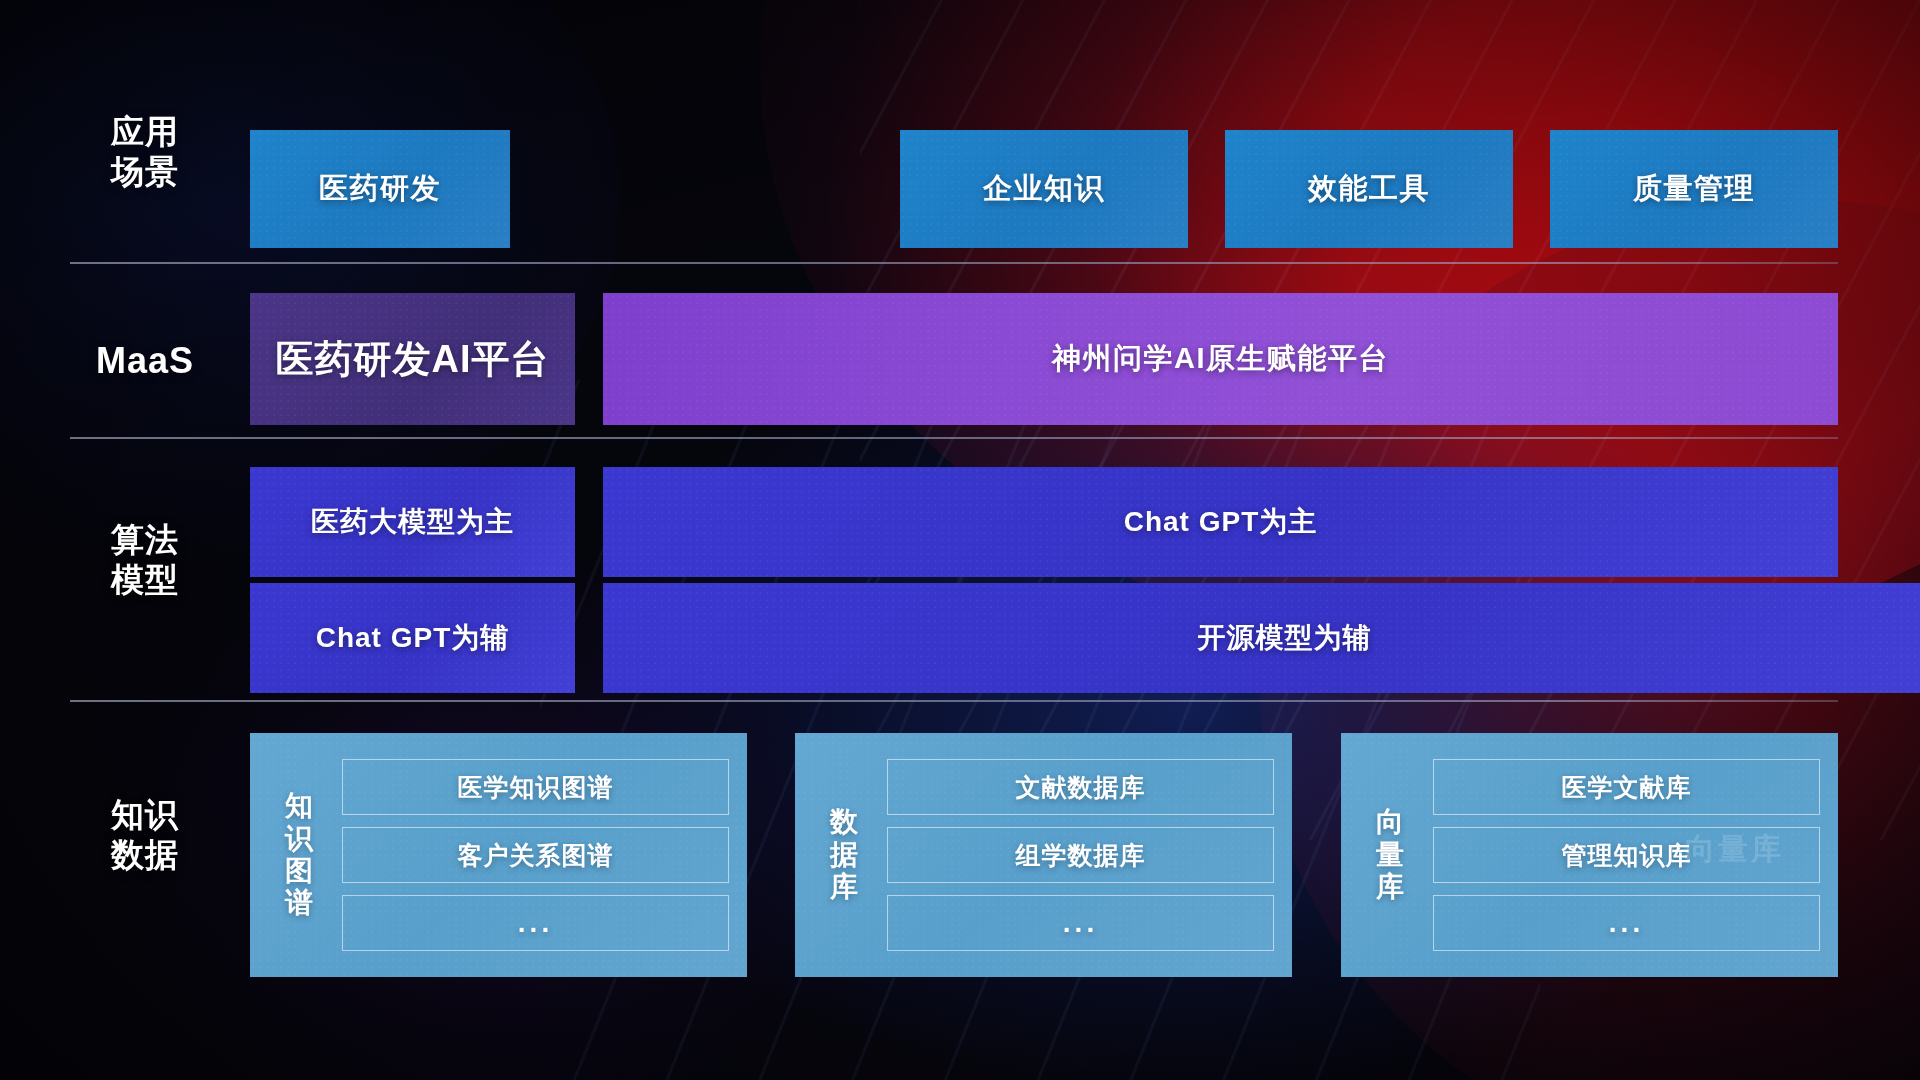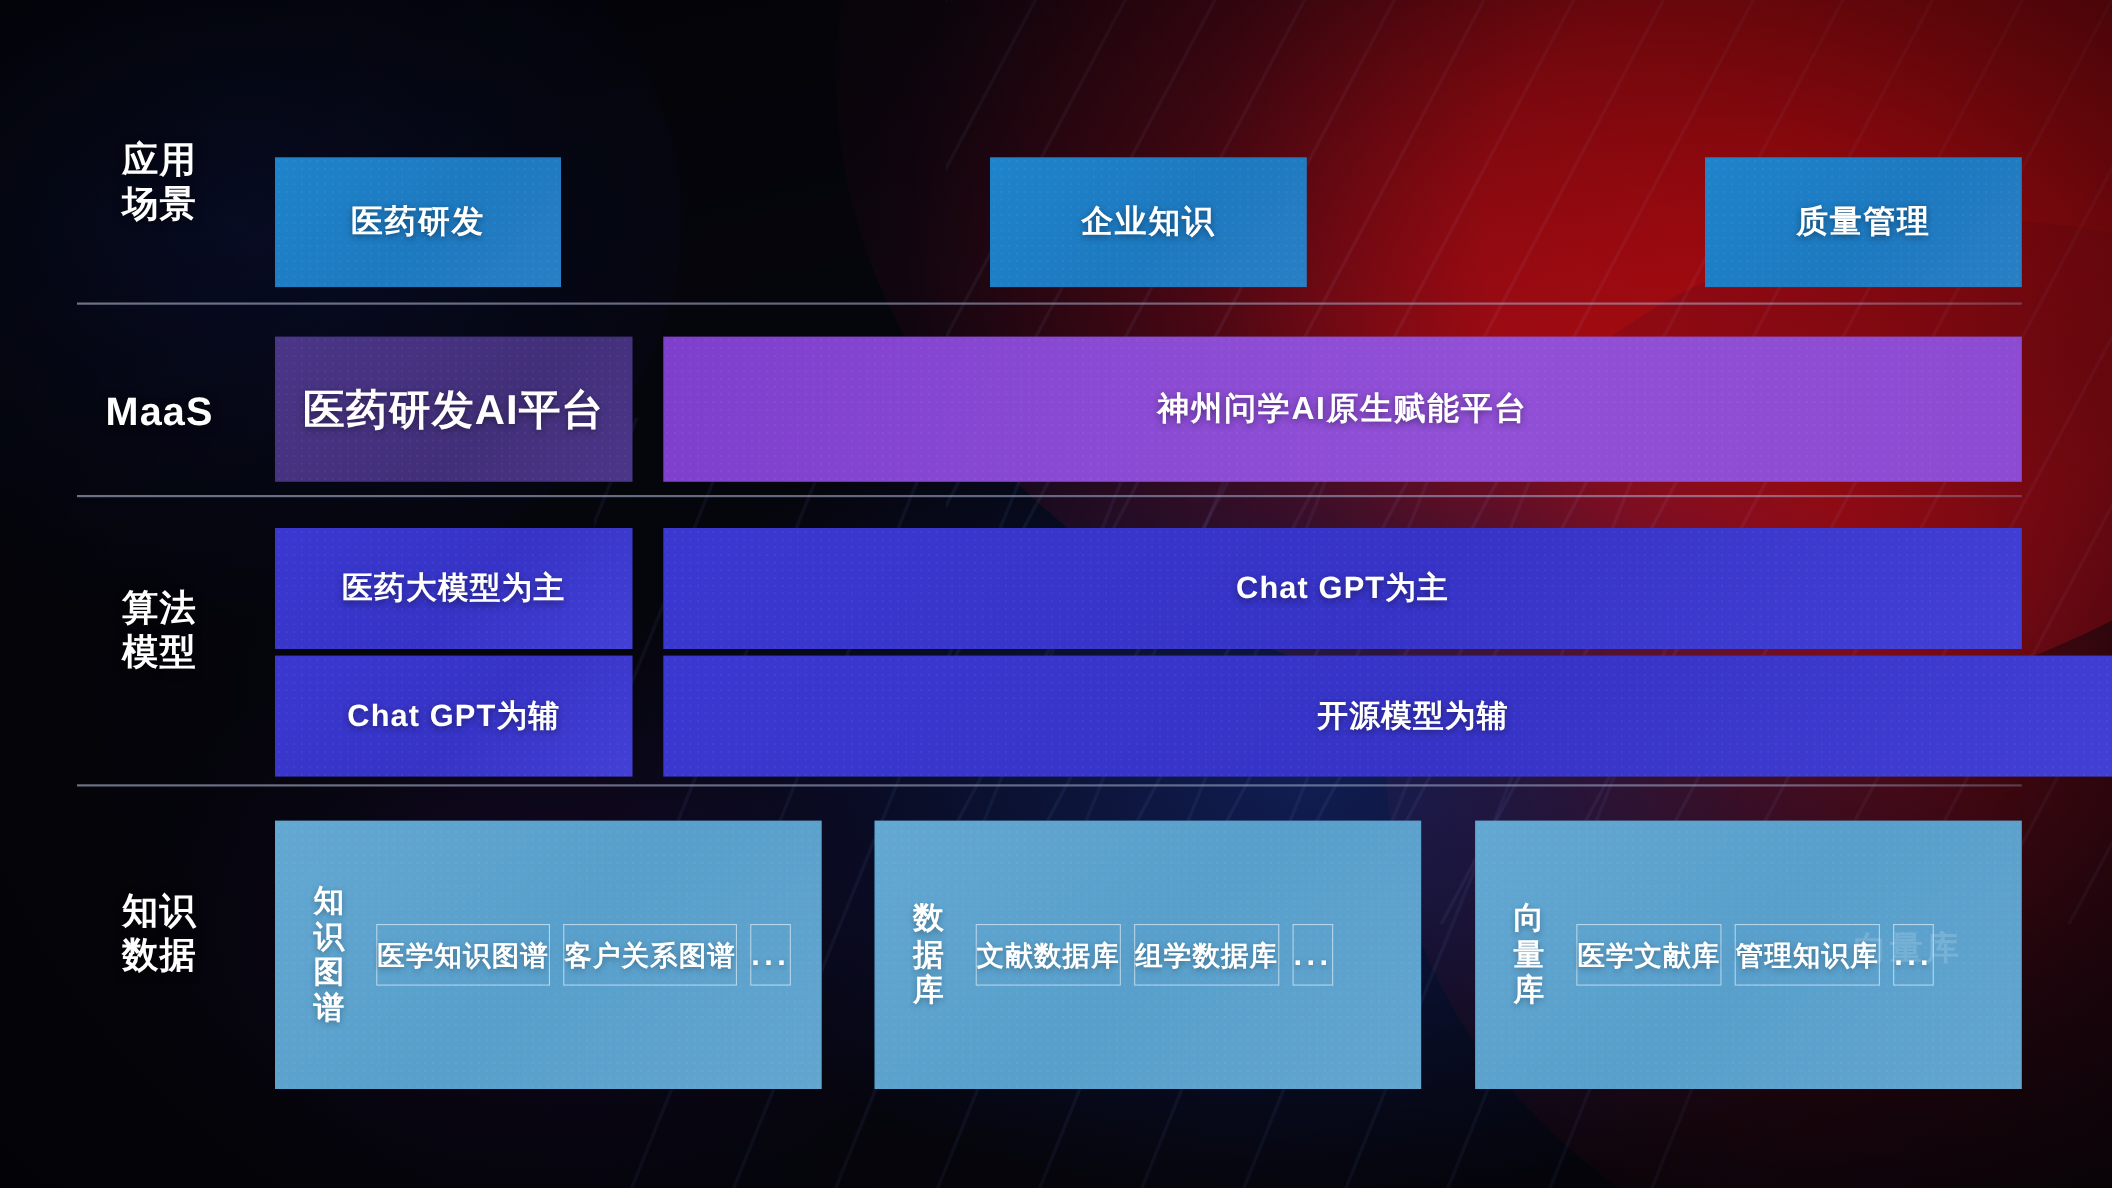--- a/index.html
+++ b/index.html
@@ -59,21 +59,21 @@
     background:radial-gradient(ellipse at 50% 58%, rgba(0,0,0,0) 42%, rgba(0,0,0,.55) 100%);
   }
   
   .dots {
     position:absolute; inset:0; pointer-events:none;
     background-image:radial-gradient(rgba(255,255,255,.11) 1px, transparent 1px);
     background-size:7px 7px;
     opacity:.5;
   }
   
-  #stage { position:absolute; inset:0;margin-top:13px; }
+  #stage { position:absolute; inset:0; }
   .row-label {
     position:absolute; left:70px; width:150px;
     color:#ffffff; font-weight:bold; font-size:33px; line-height:1.22;
     text-align:center; letter-spacing:1px;
     text-shadow:0 2px 8px rgba(0,0,0,.65);
   }
   .divider {
     position:absolute; left:70px; width:1768px; height:2px;
     background:linear-gradient(90deg,
       rgba(150,155,180,.72) 0%, rgba(150,158,190,.62) 55%,
@@ -109,21 +109,21 @@
   .kg1 { left:250px; width:497px; }
   .kg2 { left:795px; width:497px; }
   .kg3 { left:1341px; width:497px; }
   .kg-vlabel {
     position:relative; z-index:2; width:62px; flex:0 0 62px;
     color:#fff; font-weight:bold; font-size:28px; line-height:1.16;
     text-align:center; letter-spacing:0;
     text-shadow:0 2px 6px rgba(0,0,0,.3);
   }
   .kg-items { position:relative; z-index:2; flex:1; display:flex;
-              gap:12px; padding-left:12px; }
+              flex-direction:column; gap:12px; padding-left:12px; }
   .kg-item {
     height:56px; border:1px solid rgba(255,255,255,.55);
     display:flex; align-items:center; justify-content:center;
     color:#fff; font-weight:bold; font-size:25px; letter-spacing:1px;
     text-shadow:0 2px 6px rgba(0,0,0,.3);
   }
   .kg-item.ellipsis { font-size:28px; letter-spacing:4px; }
   .wm { position:absolute; right:54px; top:96px; z-index:1;
         color:rgba(255,255,255,.16); font-size:30px; font-weight:bold; letter-spacing:3px; }
 </style>
@@ -148,20 +148,24 @@
     <div>场景</div>
   </div>
 
   <div class="box app-box" style="left:250px;width:260px;">
     <span class="dots"></span>
     <span class="lbl">医药研发</span>
   </div>
   <div class="box app-box" style="left:900px;width:288px;">
     <span class="dots"></span>
     <span class="lbl">企业知识</span>
+  </div>
+  <div class="box app-box" style="left:1225px;width:288px;">
+    <span class="dots"></span>
+    <span class="lbl">效能工具</span>
   </div>
   <div class="box app-box" style="left:1550px;width:288px;">
     <span class="dots"></span>
     <span class="lbl">质量管理</span>
   </div>
 
   <div class="divider" style="top:262px;"></div>
 
   <div class="row-label" style="top:339px;font-size:36px;">
     <div>MaaS</div>

